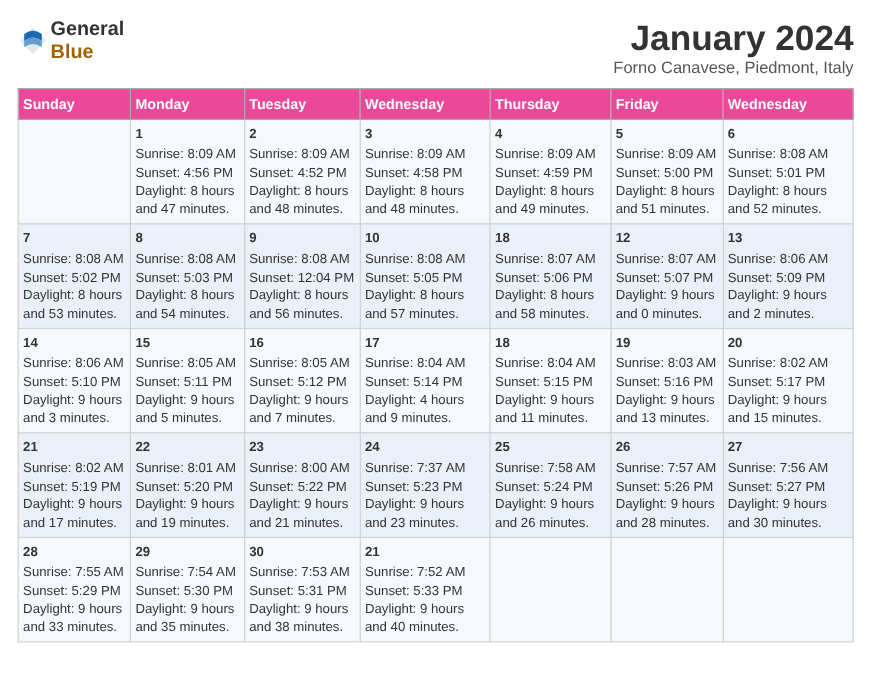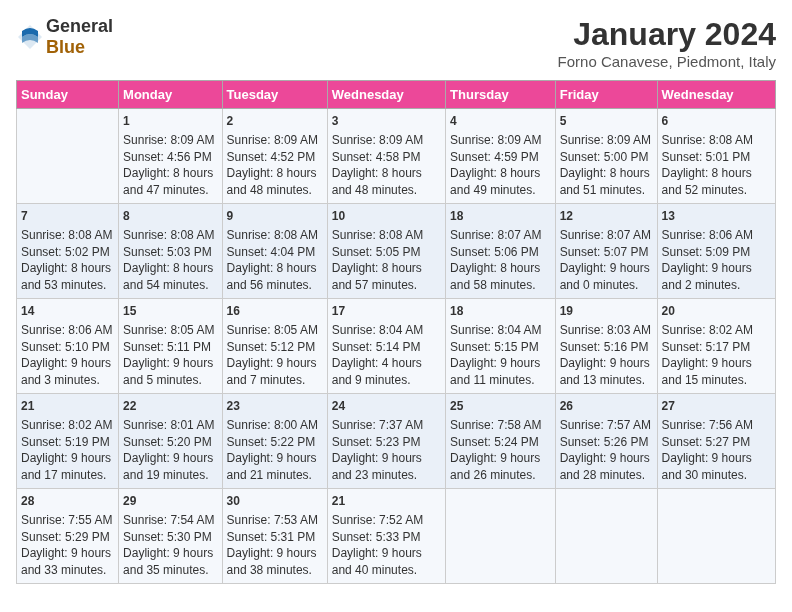--- a/index.html
+++ b/index.html
@@ -148,21 +148,21 @@
         <td>
           <span class="day-num">7</span>
           <div class="cell-content"><span>Sunrise: 8:08 AM</span><br><span>Sunset: 5:02 PM</span><br><span>Daylight: 8 hours and 53 minutes.</span></div>
         </td>
         <td>
           <span class="day-num">8</span>
           <div class="cell-content"><span>Sunrise: 8:08 AM</span><br><span>Sunset: 5:03 PM</span><br><span>Daylight: 8 hours and 54 minutes.</span></div>
         </td>
         <td>
           <span class="day-num">9</span>
-          <div class="cell-content"><span>Sunrise: 8:08 AM</span><br><span>Sunset: 4:04 PM</span><br><span>Daylight: 8 hours and 56 minutes.</span></div>
+          <div class="cell-content"><span>Sunrise: 8:08 AM</span><br><span>Sunset: 12:04 PM</span><br><span>Daylight: 8 hours and 56 minutes.</span></div>
         </td>
         <td>
           <span class="day-num">10</span>
           <div class="cell-content"><span>Sunrise: 8:08 AM</span><br><span>Sunset: 5:05 PM</span><br><span>Daylight: 8 hours and 57 minutes.</span></div>
         </td>
         <td>
           <span class="day-num">18</span>
           <div class="cell-content"><span>Sunrise: 8:07 AM</span><br><span>Sunset: 5:06 PM</span><br><span>Daylight: 8 hours and 58 minutes.</span></div>
         </td>
         <td>

